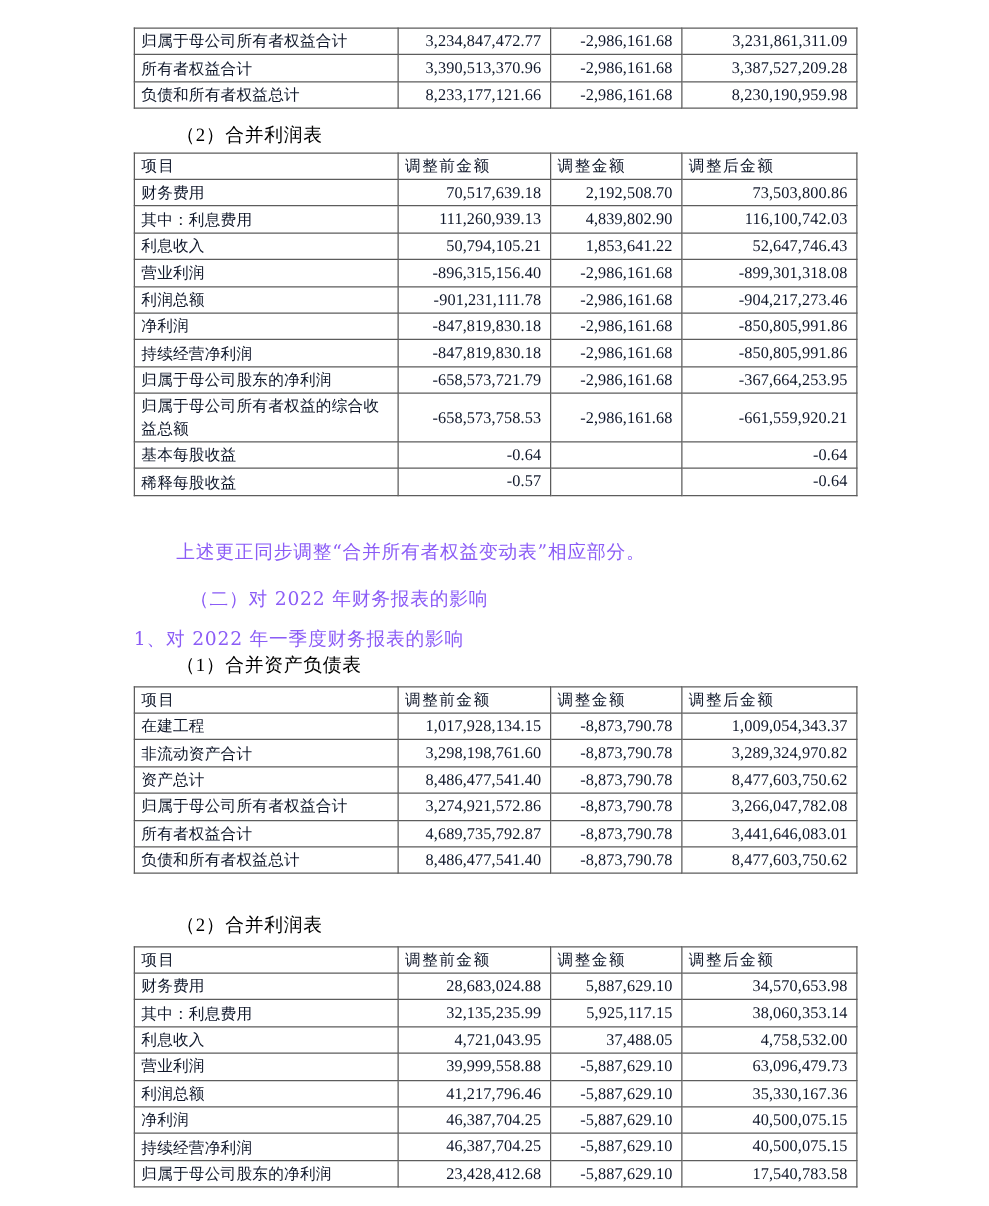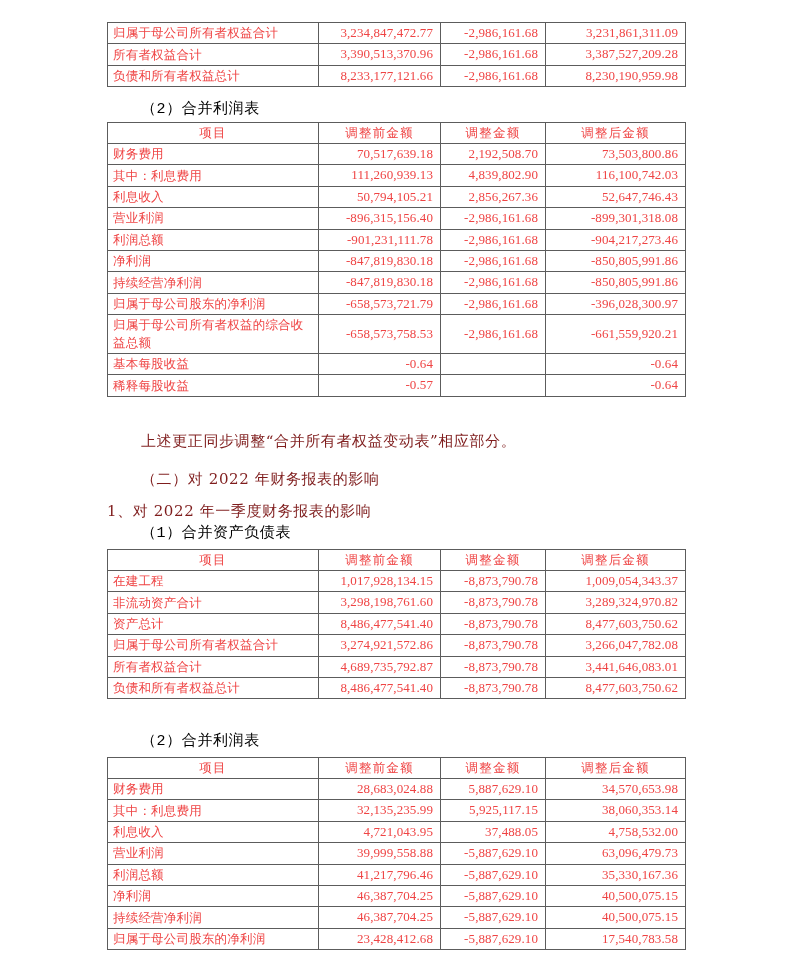--- a/index.html
+++ b/index.html
@@ -24,21 +24,21 @@
     height: 965px;
   }
 
   
   .fin-table {
     position: absolute;
     border-collapse: collapse;
     table-layout: fixed;
     font-family: "DejaVu Serif", "Liberation Serif", serif;
     font-size: 12.5px;
-    color: #ef4444;
+    color: #0f172a;
   }
   .fin-table td {
     border: 1px solid #5c5c5c;
     padding: 1px 5px;
     line-height: 1.42;
     vertical-align: middle;
     white-space: nowrap;
     overflow: hidden;
   }
   .fin-table td.item {
@@ -47,47 +47,47 @@
     letter-spacing: 0.2px;
   }
   .fin-table td.num {
     text-align: right;
     font-family: "Liberation Serif", "DejaVu Serif", serif;
     font-size: 13px;
     letter-spacing: 0.1px;
     padding-right: 7px;
   }
   .fin-table td.hdr {
-    text-align: center;
+    text-align: left;
     letter-spacing: 1.2px;
   }
   .fin-table td.empty {
     
   }
 
   
   col.c-item { width: 211px; }
   col.c-pre  { width: 122px; }
   col.c-adj  { width: 105px; }
   col.c-post { width: 140px; }
 
   
   .para {
     position: absolute;
     font-family: "DejaVu Serif", "Liberation Serif", serif;
     font-size: 15px;
     line-height: 1.5;
     letter-spacing: 0.6px;
-    color: #7f1d1d;
+    color: #8b5cf6;
     white-space: nowrap;
   }
 
   .tbl-caption {
     position: absolute;
-    font-family: Liberation Mono, monospace;
+    font-family: Liberation Serif, serif;
     font-size: 15px;
     letter-spacing: 0.6px;
     white-space: nowrap;
   }
 </style>
 </head>
 <body>
 
 <div class="page">
 
@@ -146,21 +146,21 @@
         </tr>
         <tr>
           <td class="item">其中：利息费用</td>
           <td class="num">111,260,939.13</td>
           <td class="num">4,839,802.90</td>
           <td class="num">116,100,742.03</td>
         </tr>
         <tr>
           <td class="item">利息收入</td>
           <td class="num">50,794,105.21</td>
-          <td class="num">2,856,267.36</td>
+          <td class="num">1,853,641.22</td>
           <td class="num">52,647,746.43</td>
         </tr>
         <tr>
           <td class="item">营业利润</td>
           <td class="num">-896,315,156.40</td>
           <td class="num">-2,986,161.68</td>
           <td class="num">-899,301,318.08</td>
         </tr>
         <tr>
           <td class="item">利润总额</td>
@@ -177,21 +177,21 @@
         <tr>
           <td class="item">持续经营净利润</td>
           <td class="num">-847,819,830.18</td>
           <td class="num">-2,986,161.68</td>
           <td class="num">-850,805,991.86</td>
         </tr>
         <tr>
           <td class="item">归属于母公司股东的净利润</td>
           <td class="num">-658,573,721.79</td>
           <td class="num">-2,986,161.68</td>
-          <td class="num">-396,028,300.97</td>
+          <td class="num">-367,664,253.95</td>
         </tr>
         <tr>
           <td class="item">归属于母公司所有者权益的综合收益总额</td>
           <td class="num">-658,573,758.53</td>
           <td class="num">-2,986,161.68</td>
           <td class="num">-661,559,920.21</td>
         </tr>
         <tr>
           <td class="item">基本每股收益</td>
           <td class="num">-0.64</td>
@@ -202,21 +202,21 @@
           <td class="item">稀释每股收益</td>
           <td class="num">-0.57</td>
           <td class="num empty"></td>
           <td class="num">-0.64</td>
         </tr>
       </tbody>
   </table>
 
   <div class="para" style="left:141px; top:430px;">上述更正同步调整“合并所有者权益变动表”相应部分。</div>
 
-  <div class="para" style="left:141px; top:468px;text-align:center;">（二）对 2022 年财务报表的影响</div>
+  <div class="para" style="left:152px; top:468px;text-align:center;">（二）对 2022 年财务报表的影响</div>
 
   <div class="para" style="left:107px; top:500px;text-align:center;">1、对 2022 年一季度财务报表的影响</div>
 
   <div class="tbl-caption" style="left:141px; top:523px;">（1）合并资产负债表</div>
 
   <table class="fin-table" id="table3" style="left:107px; top:549px; width:578px;">
     <colgroup>
         <col class="c-item">
         <col class="c-pre">
         <col class="c-adj">

